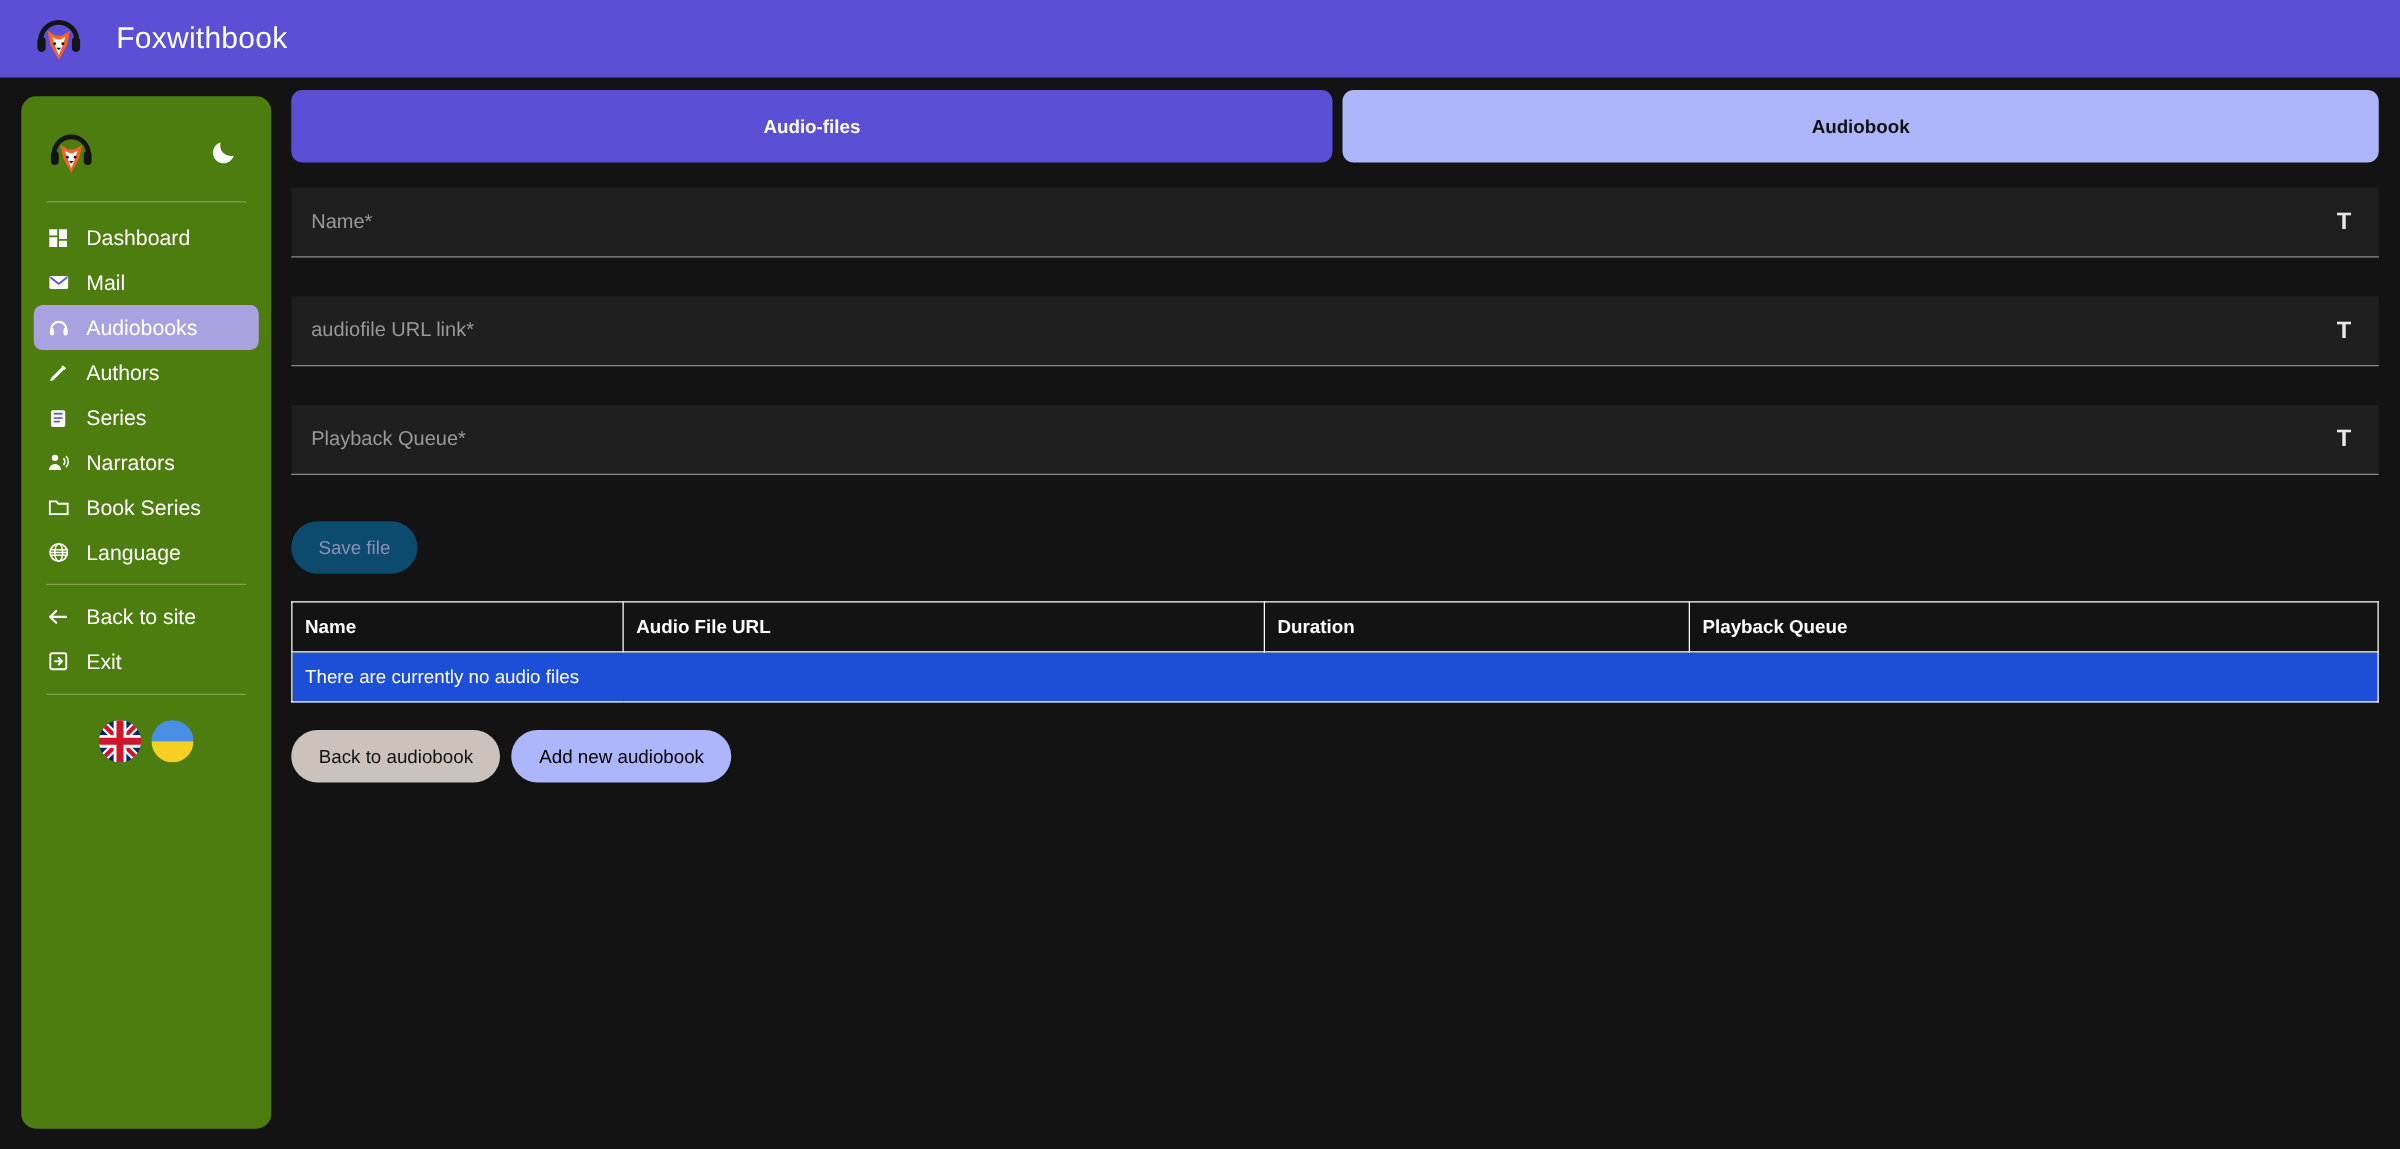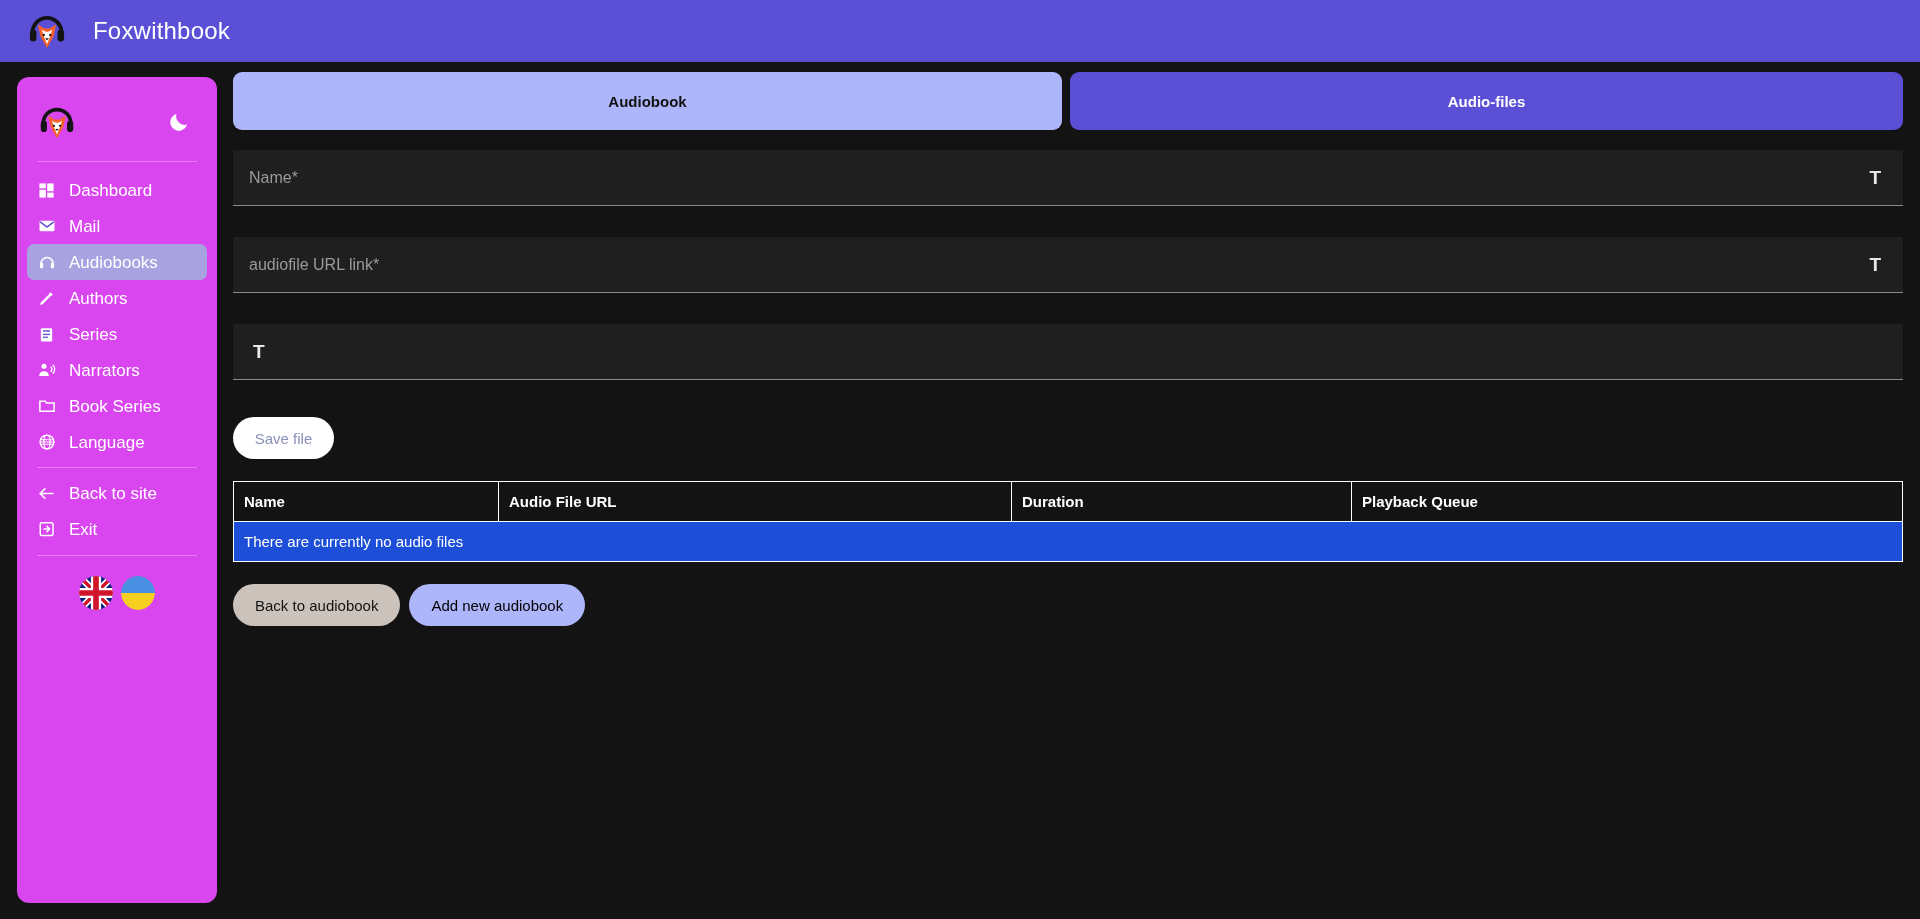--- a/index.html
+++ b/index.html
@@ -32,21 +32,21 @@
     letter-spacing: .2px;
   }
 
   
   .sidebar {
     position: absolute;
     left: 17px;
     top: 77px;
     width: 200px;
     height: 826px;
-    background: #d946ef;
+    background: #4d7c0f;
     border-radius: 12px;
     padding: 14px 0 0 0;
   }
   .sidebar-head {
     height: 62px;
     display: flex;
     align-items: center;
     justify-content: space-between;
     padding: 0 22px 0 20px;
   }
@@ -168,21 +168,21 @@
   .btn {
     border: none;
     border-radius: 22px;
     height: 42px;
     font-size: 15px;
     font-family: "Liberation Sans", sans-serif;
     cursor: pointer;
     padding: 0 22px;
   }
   .btn-savefile {
-    background: #ffffff;
+    background: #0c4a6e;
     color: #8b90b8;
     margin-top: 6px;
     margin-bottom: 22px;
     width: 101px;
     padding: 0;
   }
 
   table.files {
     width: 1670px;
     border-collapse: collapse;
@@ -398,35 +398,36 @@
         </g>
       </svg>
     </div>
 
   </nav>
 </aside>
 
 <main class="main">
 
   <div class="tabs">
+    <button class="tab tab-audiofiles">Audio-files</button>
     <button class="tab tab-audiobook">Audiobook</button>
-    <button class="tab tab-audiofiles">Audio-files</button>
   </div>
 
   <div class="field">
     <input class="field-input" type="text" placeholder="Name*" style="">
     <span class="field-t">T</span>
   </div>
 
   <div class="field">
     <input class="field-input" type="text" placeholder="audiofile URL link*" style="">
     <span class="field-t">T</span>
   </div>
 
   <div class="field">
+    <input class="field-input" type="text" placeholder="Playback Queue*" style="">
     <span class="field-t">T</span>
   </div>
 
   <button class="btn btn-savefile">Save file</button>
 
   <table class="files">
     <thead>
       <tr>
         <th style="width:265px">Name</th>
         <th style="width:513px">Audio File URL</th>

